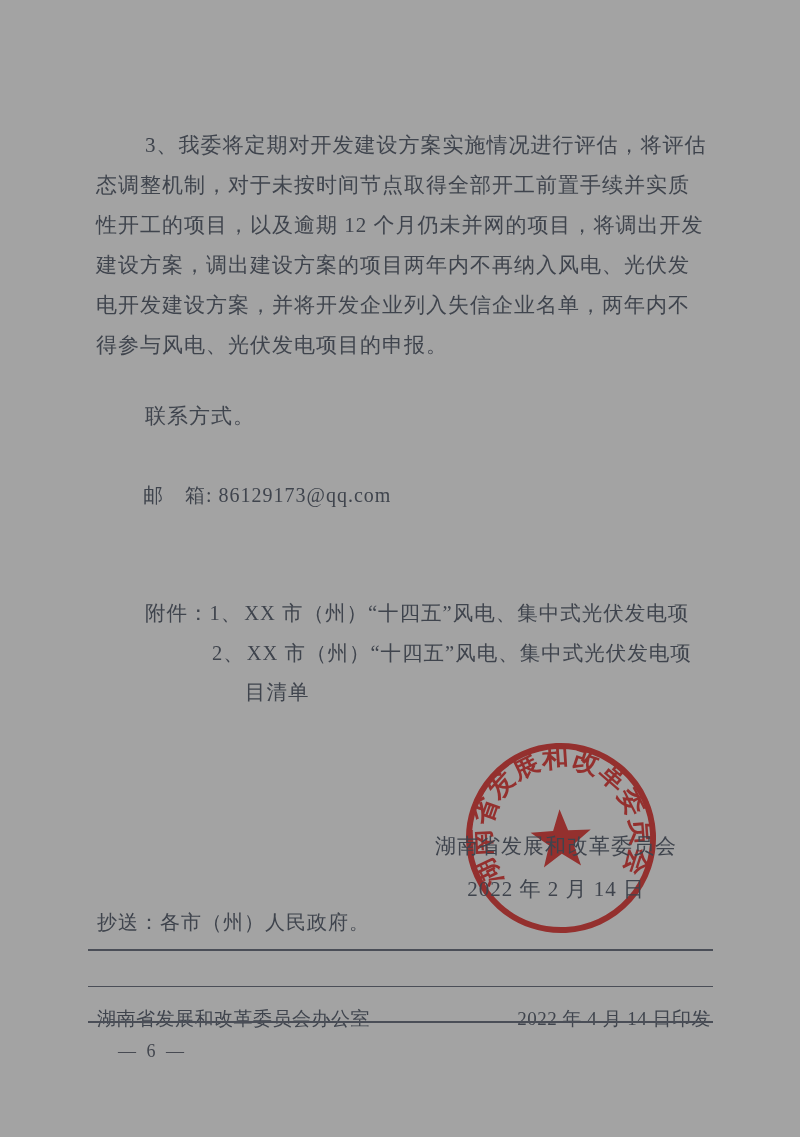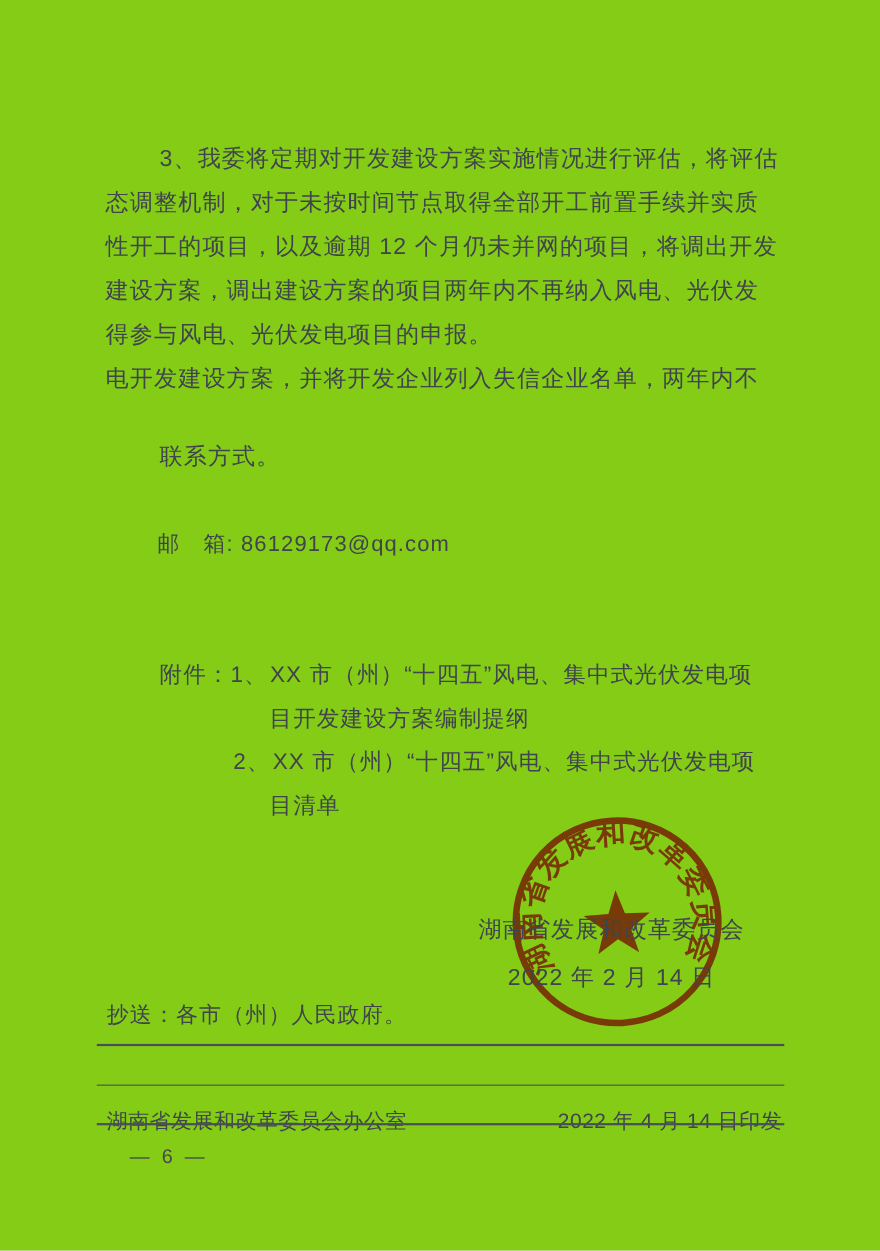--- a/index.html
+++ b/index.html
@@ -1,22 +1,22 @@
 <!DOCTYPE html>
 <html><head>
 <meta charset="utf-8">
 <style>
   html,body{margin:0;padding:0;background:#e8e8e8;}
   .page{
     position:relative;
     width:800px;height:1137px;
     margin:0 auto;
-    background:#84cc16;
+    background:#a3a3a3;
     overflow:hidden;
-    font-family:Liberation Sans, sans-serif;
+    font-family:Liberation Serif, serif;
     color:#3f444d;
   }
   
   .body-block{
     position:absolute;left:96px;top:125px;width:626px;
     font-size:21px;line-height:40px;letter-spacing:1px;
   }
   .body-line{white-space:nowrap;}
   .body-line.first{padding-left:49px;}
   .closing{
@@ -76,37 +76,36 @@
 </head>
 <body>
 
 <div class="page">
 
   <div class="body-block">
     <div class="body-line first">3、我委将定期对开发建设方案实施情况进行评估，将评估</div>
     <div class="body-line">态调整机制，对于未按时间节点取得全部开工前置手续并实质</div>
     <div class="body-line">性开工的项目，以及逾期 12 个月仍未并网的项目，将调出开发</div>
     <div class="body-line">建设方案，调出建设方案的项目两年内不再纳入风电、光伏发</div>
+    <div class="body-line">电开发建设方案，并将开发企业列入失信企业名单，两年内不</div>
     <div class="body-line">得参与风电、光伏发电项目的申报。</div>
-    <div class="body-line">电开发建设方案，并将开发企业列入失信企业名单，两年内不</div>
   </div>
 
   <div class="closing">联系方式。</div>
 
   <div class="contact">
     <div class="contact-row">
       <span class="contact-label">邮　箱: </span><span class="contact-value">86129173@qq.com</span>
     </div>
   </div>
 
   <div class="attachments">
     <div class="att-line">
       <span>附件：</span><span class="att-num">1、</span><span>XX 市（州）“十四五”风电、集中式光伏发电项</span>
     </div>
-    <div class="att-line att-cont">目开发建设方案编制提纲</div>
     <div class="att-line att-item2">
       <span class="att-num">2、</span><span>XX 市（州）“十四五”风电、集中式光伏发电项</span>
     </div>
     <div class="att-line att-cont">目清单</div>
   </div>
 
   <div class="seal">
     <svg viewBox="0 0 200 200" width="198" height="198">
       <circle cx="100" cy="100" r="93" fill="none" stroke="#e5312e" stroke-width="6"></circle>
       <path id="sealArc" d="M 41 141 A 72 72 0 1 1 159 141" fill="none"></path>

